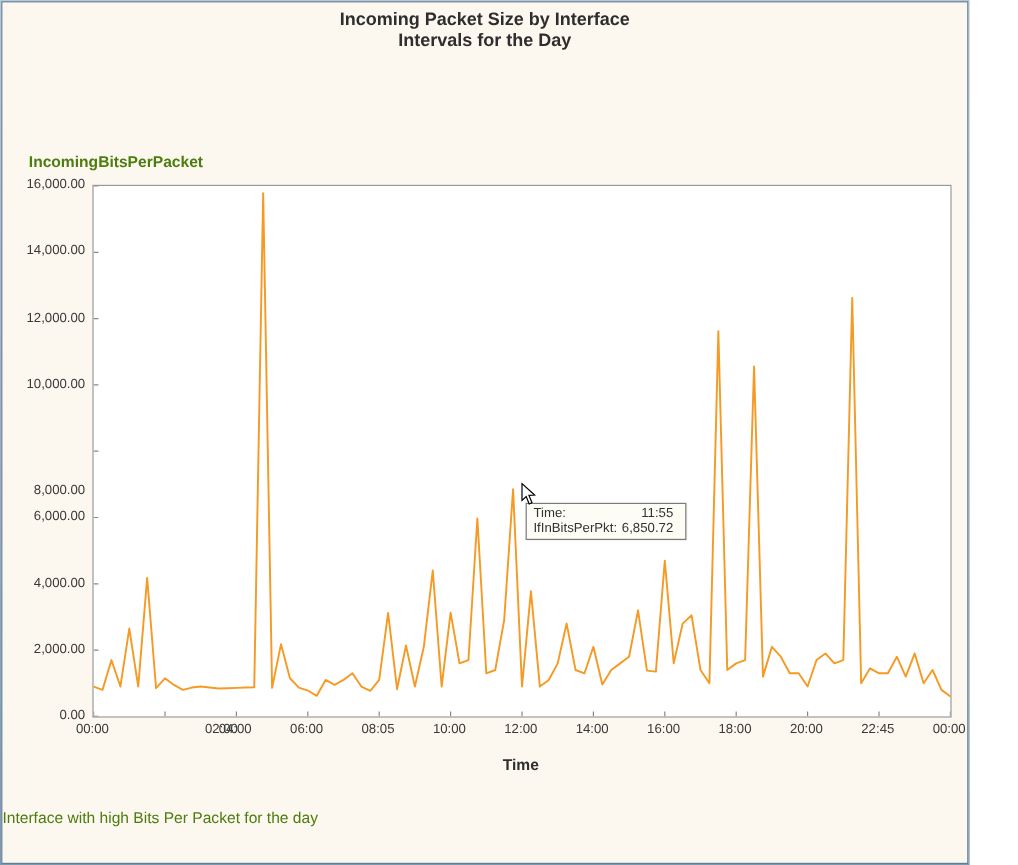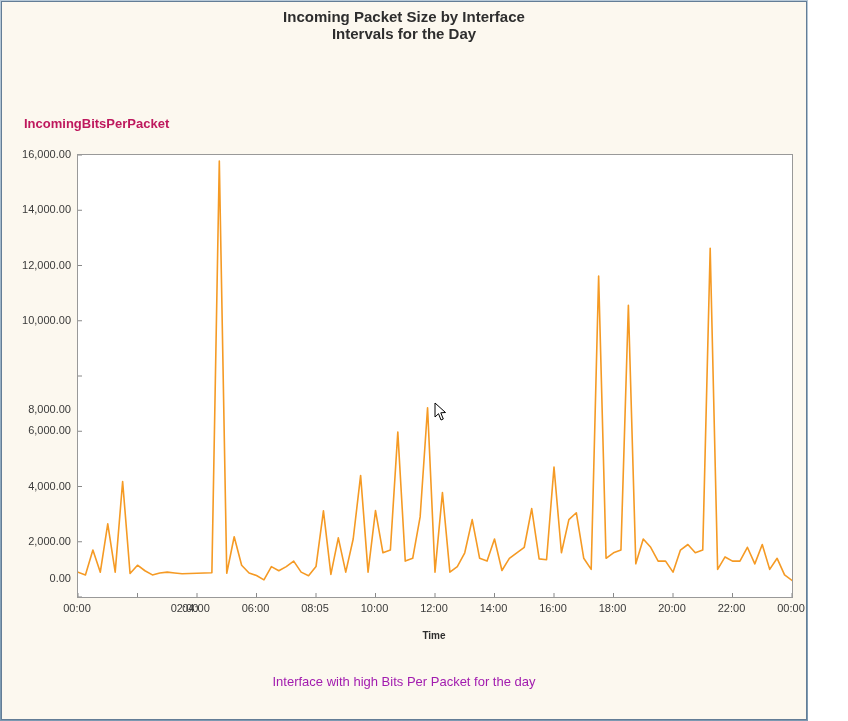--- a/index.html
+++ b/index.html
@@ -38,22 +38,22 @@
 }
 .params{
   position:absolute;left:0;right:0;top:77px;
   text-align:left;
   padding-left:13px;
   font-weight:700;
   color:#2e2e2e;
   font-size:13px;
 }
 .ylabel{
-  position:absolute;left:22px;top:114px;
-  font-weight:700;color:#be185d;font-size:13px;text-align:right;
+  position:absolute;left:22px;top:125px;
+  font-weight:700;color:#4d7c0f;font-size:13px;text-align:right;
 }
 .plot{
   position:absolute;left:75px;top:152px;
   width:714px;height:442px;
   background:#fff;border:1px solid #999;
 }
 .plot svg{display:block}
 .y-ticks{position:absolute;left:0;top:152px;height:442px;width:75px}
 .y-ticks .tick{
   position:absolute;right:6px;
@@ -63,25 +63,25 @@
 }
 .x-ticks{position:absolute;left:75px;top:594px;width:714px;height:30px}
 .x-ticks .tickx{
   position:absolute;top:6px;
   font-size:11px;color:#3a3a3a;
   transform:translateX(-50%);
   white-space:nowrap;
 }
 .xlabel{
   position:absolute;left:75px;top:628px;width:714px;
-  text-align:center;font-weight:700;font-size:10px;color:#2e2e2e;
+  text-align:center;font-weight:700;font-size:13px;color:#2e2e2e;
 }
 .caption{
   position:absolute;left:0;right:0;top:672px;
-  text-align:center;font-size:13px;color:#a21caf;
+  font-size:13px;color:#4d7c0f;
 }
 .caption2{
   position:absolute;left:0;right:0;top:692px;
   text-align:center;font-size:13px;color:#2e2e2e;
 }
 .cursor{
   position:absolute;pointer-events:none;z-index:5;
 }
 .cursor svg{display:block}
 .tooltip{
@@ -103,21 +103,21 @@
 <div class="outer">
   <div class="inner">
 
     <div class="title">Incoming Packet Size by Interface</div>
     <div class="subtitle">Intervals for the Day</div>
 
 
     <div class="ylabel">IncomingBitsPerPacket</div>
 
     <div class="y-ticks" id="yTicks">
-        <div class="tick" style="top: 424px; margin-left: 24px;">0.00</div>
+        <div class="tick" style="top: 442px; margin-left: 24px;">0.00</div>
         <div class="tick" style="top: 386.75px;">2,000.00</div>
         <div class="tick" style="top: 331.5px;">4,000.00</div>
         <div class="tick" style="top: 276.25px;">6,000.00</div>
         <div class="tick" style="top: 221px; margin-top: 34px;">8,000.00</div>
         <div class="tick" style="top: 165.75px;">10,000.00</div>
         <div class="tick" style="top: 110.5px;">12,000.00</div>
         <div class="tick" style="top: 55.25px;">14,000.00</div>
         <div class="tick" style="top: 0px;">16,000.00</div>
       </div>
 
@@ -156,27 +156,41 @@
         <div class="tickx" style="left: 59.5px; margin-left: 48px;">02:00</div>
         <div class="tickx" style="left: 119px;">04:00</div>
         <div class="tickx" style="left: 178.5px;">06:00</div>
         <div class="tickx" style="left: 238px;">08:05</div>
         <div class="tickx" style="left: 297.5px;">10:00</div>
         <div class="tickx" style="left: 357px;">12:00</div>
         <div class="tickx" style="left: 416.5px;">14:00</div>
         <div class="tickx" style="left: 476px;">16:00</div>
         <div class="tickx" style="left: 535.5px;">18:00</div>
         <div class="tickx" style="left: 595px;">20:00</div>
-        <div class="tickx" style="left: 654.5px;">22:00</div>
+        <div class="tickx" style="left: 654.5px;">22:45</div>
         <div class="tickx" style="left: 714px;">00:00</div>
       </div>
     <div class="xlabel">Time</div>
 
     <div class="caption">Interface with high Bits Per Packet for the day</div>
 
+    <div class="tooltip" id="tooltip" style="left: 435.521px; top: 416.749px;">
+      <table>
+        <tbody>
+            <tr>
+          <td>Time:</td>
+          <td class="v">11:55</td>
+        </tr>
+        <tr>
+          <td>IfInBitsPerPkt:</td>
+          <td class="v">6,850.72</td>
+        </tr>
+      </tbody>
+        </table>
+    </div>
 
     <div class="cursor" id="cursor" style="left: 431.521px; top: 399.749px;">
       <svg width="16" height="20" viewBox="0 0 16 20">
         <path d="M1 1 L1 15 L4.5 11.7 L7 18 L9.3 17 L6.8 10.8 L11.5 10.5 Z" fill="#fff" stroke="#000" stroke-width="1"></path>
       </svg>
     </div>
 
   </div>
 </div>
 

